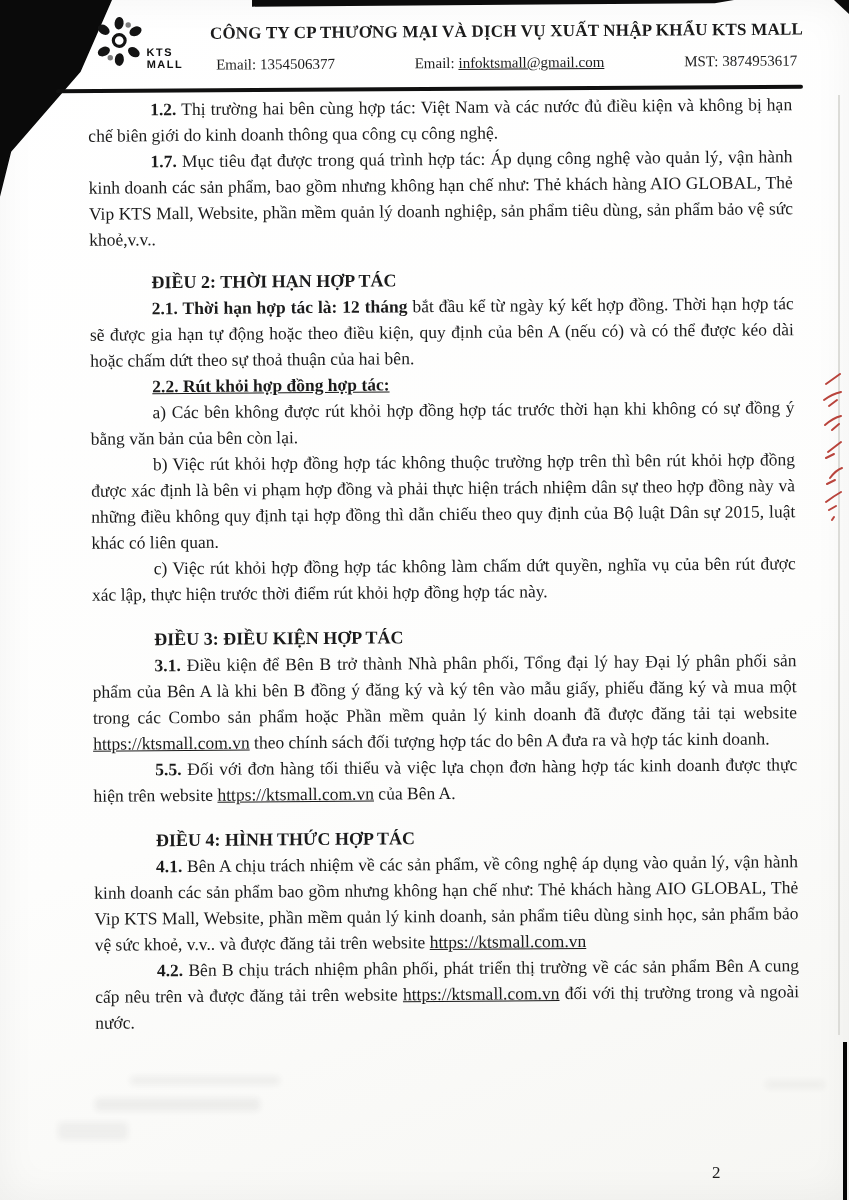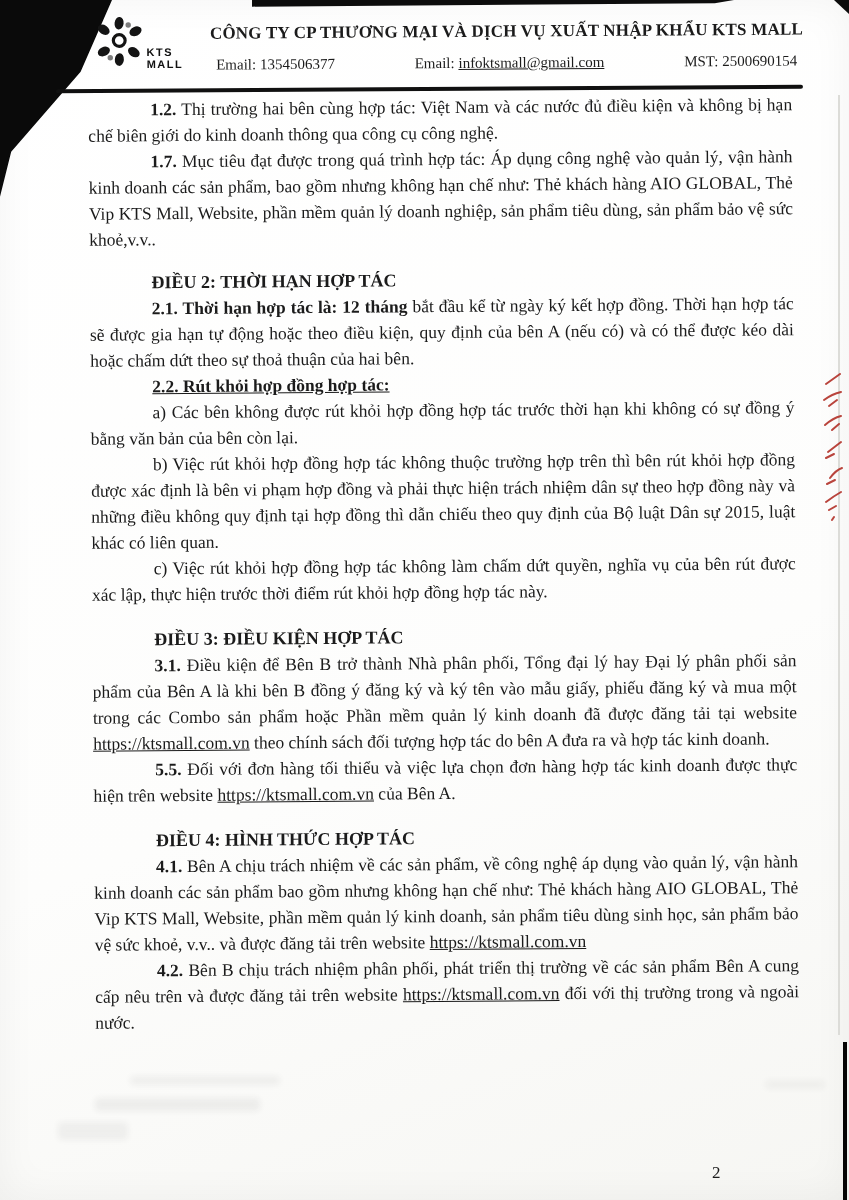--- a/index.html
+++ b/index.html
@@ -90,21 +90,21 @@
           <circle cx="20" cy="46" r="3" opacity=".55"></circle>
         </g>
       </svg>
       <div class="logo-text">KTS MALL</div>
     </div>
     <div class="head-text">
       <div class="company">CÔNG TY CP THƯƠNG MẠI VÀ DỊCH VỤ XUẤT NHẬP KHẨU KTS MALL</div>
       <div class="contact">
         <span><span>Email:</span> <span>1354506377</span></span>
         <span><span>Email:</span> <span class="u">infoktsmall@gmail.com</span></span>
-        <span><span>MST:</span> <span>2500690154</span></span>
+        <span><span>MST:</span> <span>3874953617</span></span>
       </div>
     </div>
   </div>
   <div class="head-rule"></div>
 
   <div class="doc">
     <p><span class="bold">1.2.</span><span> Thị trường hai bên cùng hợp tác: Việt Nam và các nước đủ điều kiện và không bị hạn chế biên giới do kinh doanh thông qua công cụ công nghệ.</span></p>
     <p><span class="bold">1.7.</span><span> Mục tiêu đạt được trong quá trình hợp tác: Áp dụng công nghệ vào quản lý, vận hành kinh doanh các sản phẩm, bao gồm nhưng không hạn chế như: Thẻ khách hàng AIO GLOBAL, Thẻ Vip KTS Mall, Website, phần mềm quản lý doanh nghiệp, sản phẩm tiêu dùng, sản phẩm bảo vệ sức khoẻ,v.v..</span></p>
 
     <p class="h mt1">ĐIỀU 2: THỜI HẠN HỢP TÁC</p>

